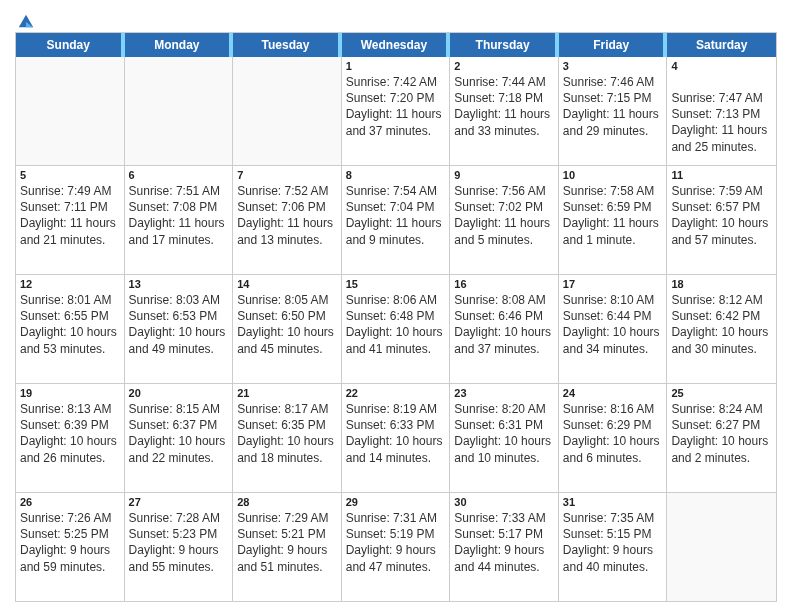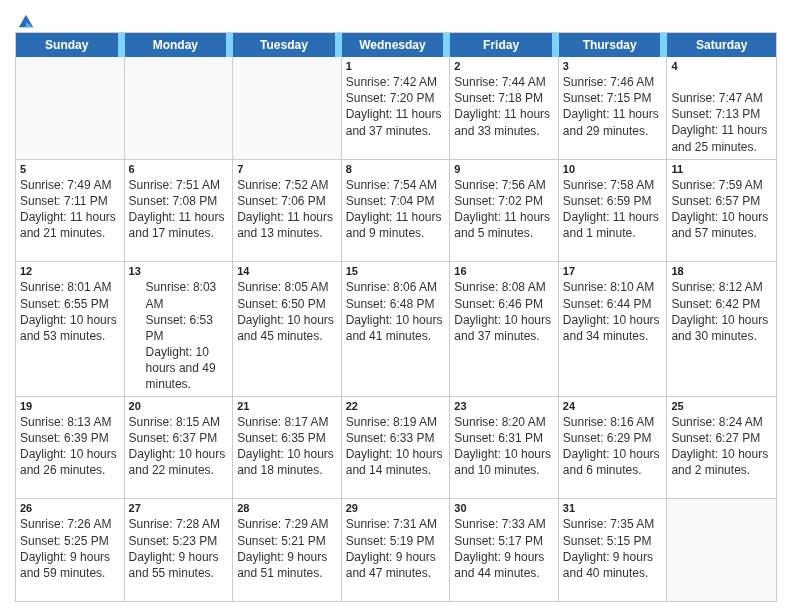--- a/index.html
+++ b/index.html
@@ -65,21 +65,21 @@
       display: grid;
       grid-template-columns: repeat(7, 1fr);
       background: #2a6db5;
     }
     .cal-header-cell {
       color: #fff;
       font-size: 12px;
       font-weight: bold;
       text-align: center;
       padding: 5px 2px;
-      border-right: 7px solid #7dd3fc;
+      border-right: 4px solid #7dd3fc;
     }
     .cal-header-cell:last-child { border-right: none; }
     .cal-body {
       flex: 1;
       display: flex;
       flex-direction: column;
     }
     .cal-row {
       display: grid;
       grid-template-columns: repeat(7, 1fr);
@@ -133,22 +133,22 @@
       <div class="subtitle"></div>
     </div>
   </div>
 
   <div class="calendar">
     <div class="cal-header">
     <div class="cal-header-cell">Sunday</div>
         <div class="cal-header-cell">Monday</div>
         <div class="cal-header-cell">Tuesday</div>
         <div class="cal-header-cell">Wednesday</div>
+        <div class="cal-header-cell">Thursday</div>
         <div class="cal-header-cell">Friday</div>
-        <div class="cal-header-cell">Thursday</div>
         <div class="cal-header-cell">Saturday</div>
       </div>
     <div class="cal-body">
     <div class="cal-row">
           <div class="cal-cell empty"></div>
           <div class="cal-cell empty"></div>
           <div class="cal-cell empty"></div>
           <div class="cal-cell">
             <div class="day-num">1</div>
             <div class="cell-info" style="white-space: pre-line;">Sunrise: 7:42 AM
@@ -220,21 +220,21 @@
         </div>
         <div class="cal-row">
           <div class="cal-cell">
             <div class="day-num">12</div>
             <div class="cell-info" style="white-space: pre-line;">Sunrise: 8:01 AM
 Sunset: 6:55 PM
 Daylight: 10 hours and 53 minutes.</div>
           </div>
           <div class="cal-cell">
             <div class="day-num">13</div>
-            <div class="cell-info" style="white-space: pre-line; margin-left: 17px;">Sunrise: 8:03 AM
+            <div class="cell-info" style="white-space: pre-line;">Sunrise: 8:03 AM
 Sunset: 6:53 PM
 Daylight: 10 hours and 49 minutes.</div>
           </div>
           <div class="cal-cell">
             <div class="day-num">14</div>
             <div class="cell-info" style="white-space: pre-line;">Sunrise: 8:05 AM
 Sunset: 6:50 PM
 Daylight: 10 hours and 45 minutes.</div>
           </div>
           <div class="cal-cell">

